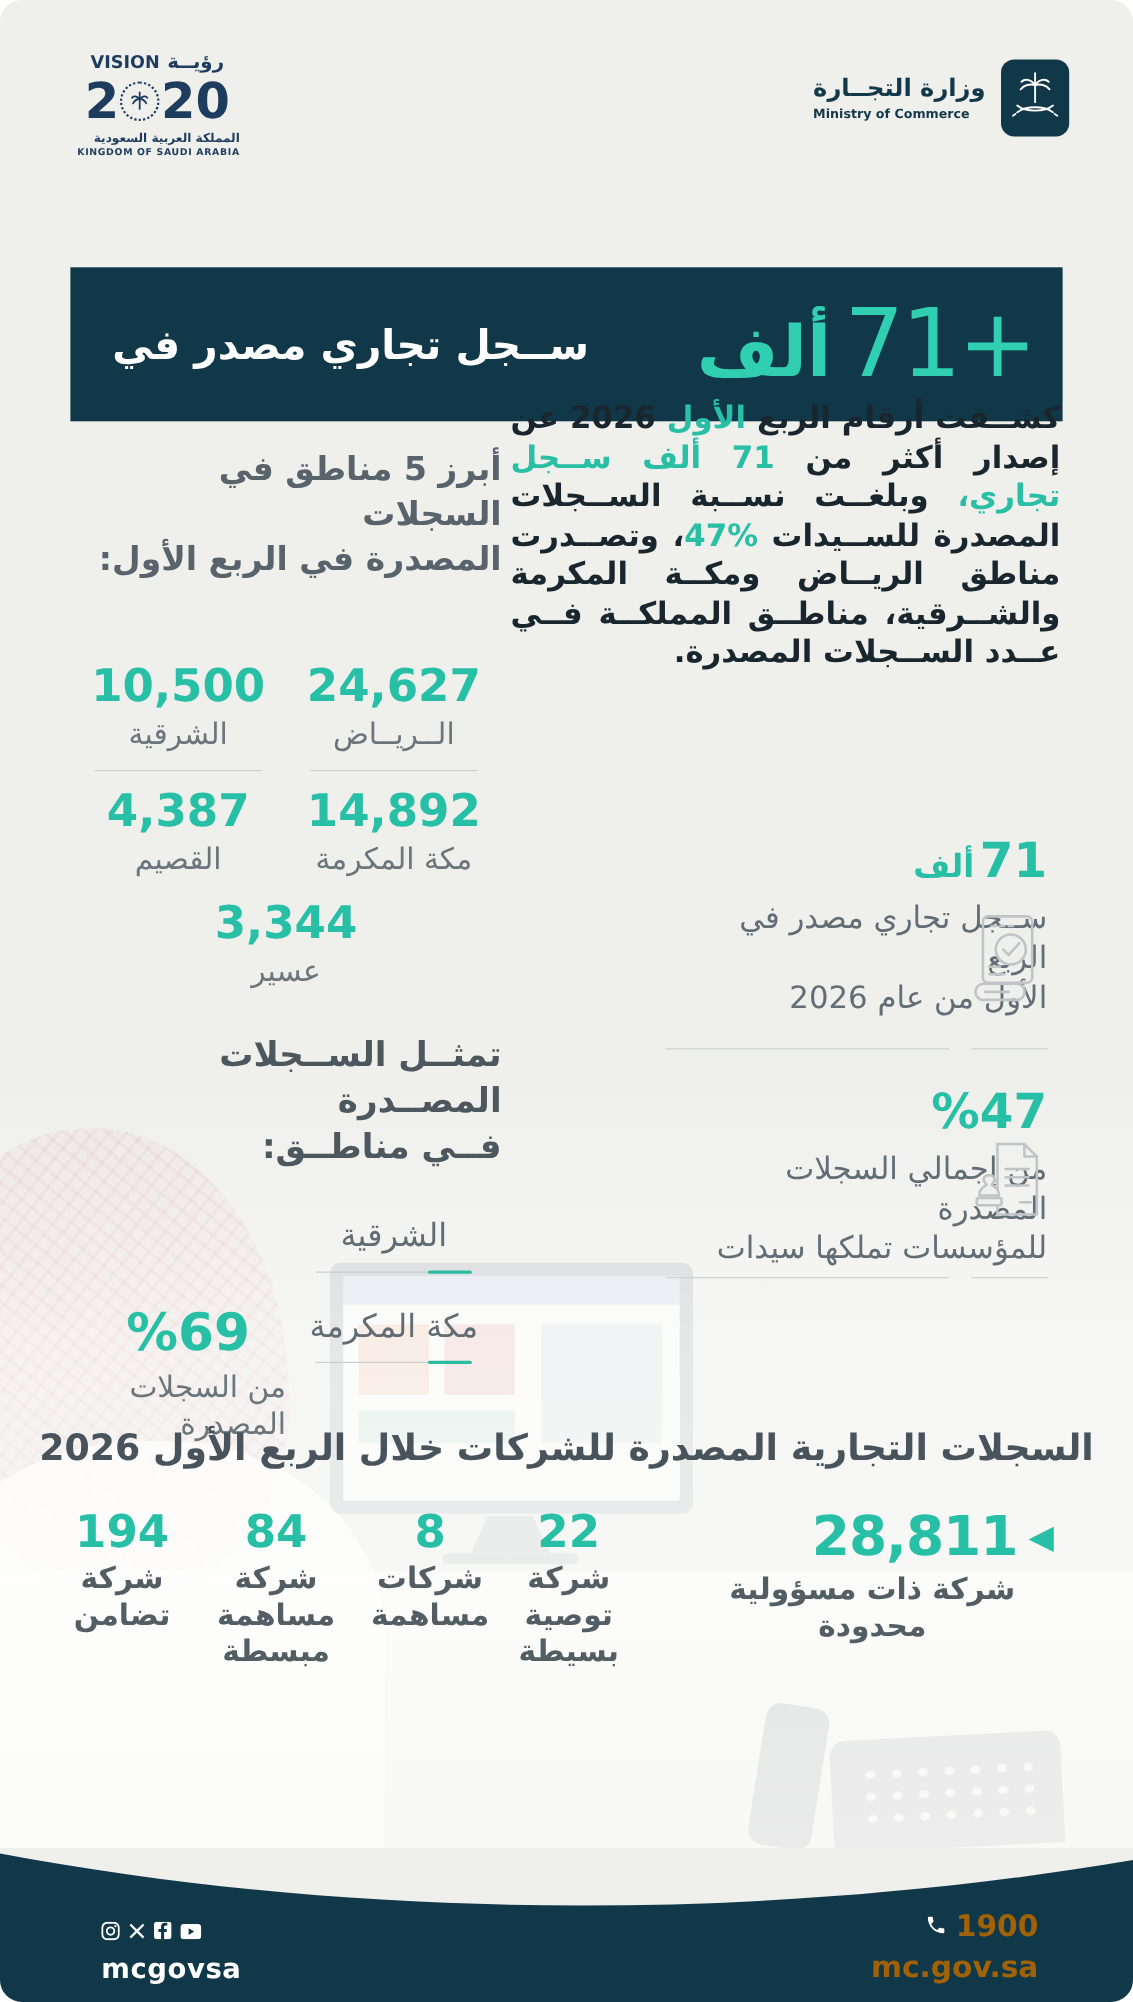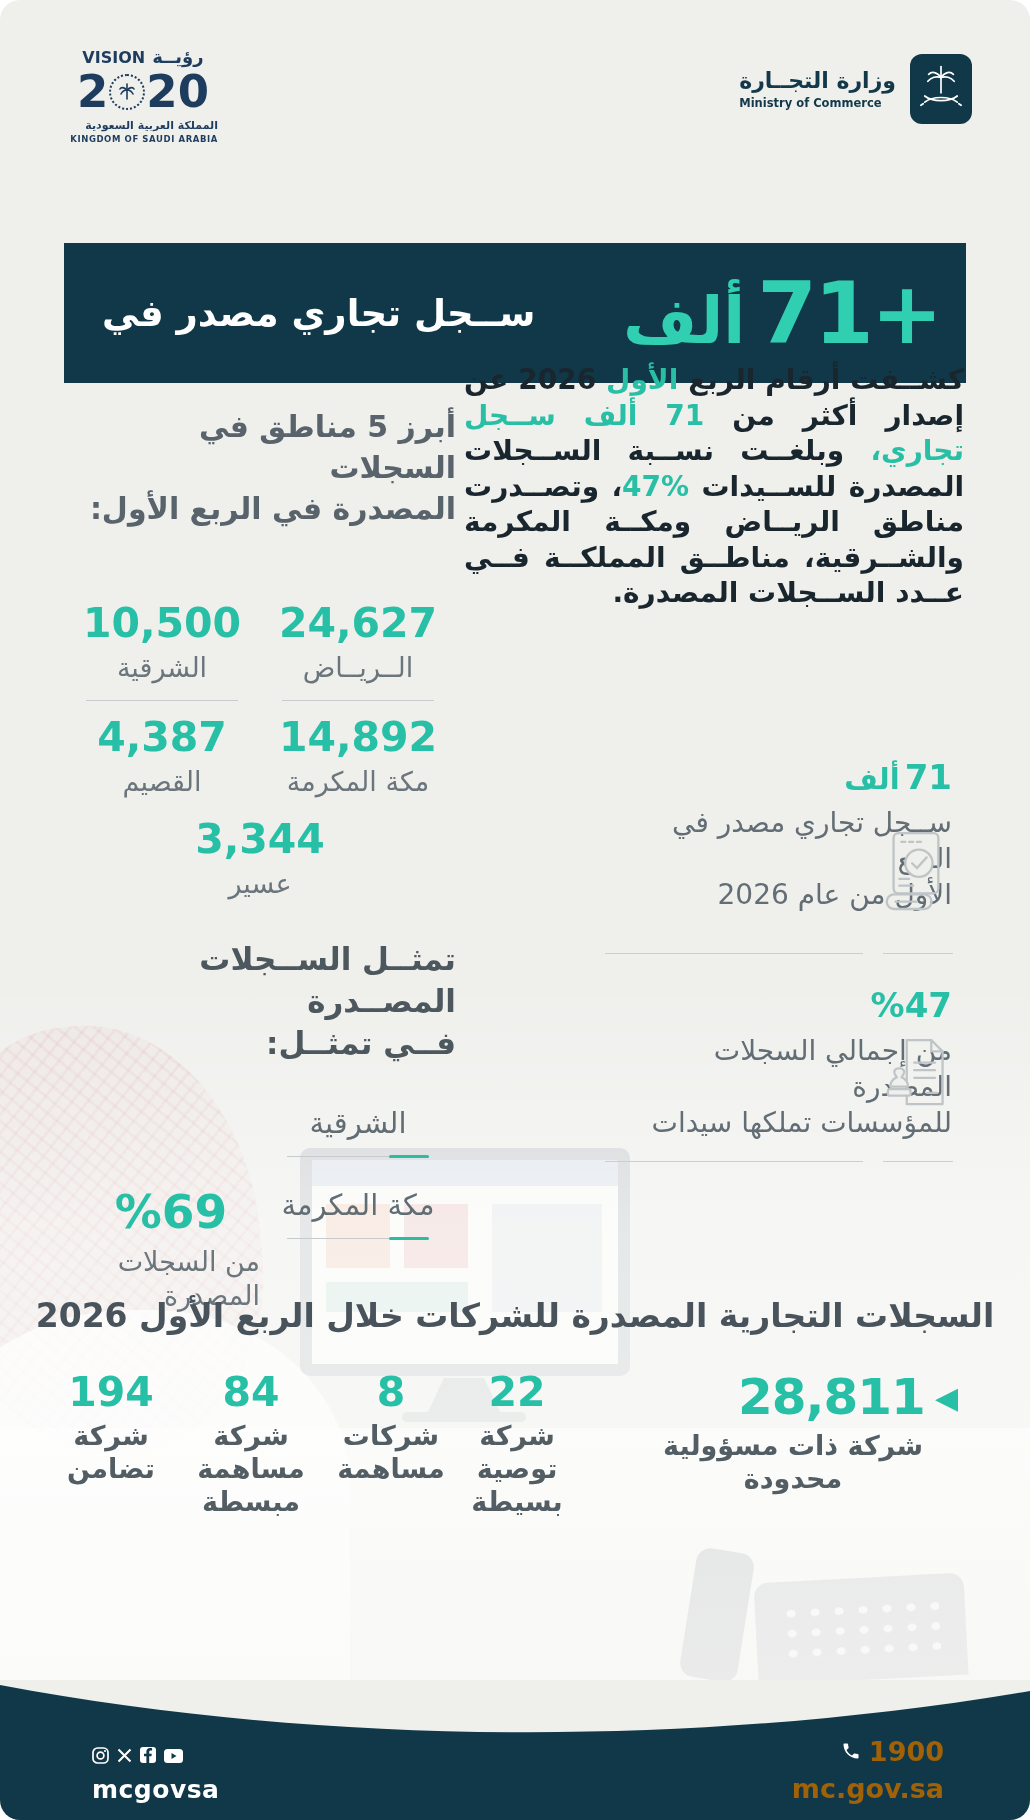--- a/index.html
+++ b/index.html
@@ -18,21 +18,21 @@
 
   .moc{right:58px;top:54px;display:flex;align-items:center;direction:ltr;}
   .moc-text{text-align:left;color:#12384A;margin-right:14px;}
   .moc-ar{font-size:22px;font-weight:800;}
   .moc-en{font-size:11.5px;font-weight:700;margin-top:3px;}
   .moc-emblem{width:62px;height:70px;background:#113848;border-radius:12px;display:flex;align-items:center;justify-content:center;}
 
   
   .banner{left:64px;top:243px;width:902px;height:140px;background:#113848;display:flex;direction:rtl;align-items:center;justify-content:space-between;padding:0 26px 0 38px;}
   .banner-num{display:flex;direction:rtl;align-items:baseline;gap:12px;color:#30CFB2;line-height:1;}
-  .bn-plus{font-size:86px;font-weight:700;letter-spacing:-3px;}
+  .bn-plus{font-size:86px;font-weight:400;letter-spacing:-3px;}
   .bn-unit{font-size:64px;font-weight:800;}
   .banner-text{color:#ffffff;font-size:37px;font-weight:700;text-align:right;line-height:53px;}
 
   
   .intro{right:66px;top:362px;width:500px;direction:rtl;text-align:justify;text-align-last:right;font-size:28px;font-weight:700;color:#19262E;line-height:35.5px;}
   .hl{color:#29BFA5;}
 
   
   .top-regions{left:64px;top:406px;width:392px;direction:rtl;}
   .tr-head{text-align:right;font-size:30px;font-weight:700;color:#59636B;line-height:41px;}
@@ -47,21 +47,21 @@
   .tr-line{width:78%;margin:17px auto 0;border-top:1px solid #C9CDCF;height:0;}
 
   
   .stat{right:78px;width:432px;direction:rtl;}
   .statA{top:758px;}
   .statB{top:986px;}
   .stat-icon{position:absolute;left:auto;right:0;}
   .statA .stat-icon{top:72px;}
   .statB .stat-icon{top:50px;}
   .stat-val{direction:rtl;text-align:right;color:#27BFA5;line-height:1.15;padding-left:95px;}
-  .sv{font-size:34px;font-weight:800;}
+  .sv{font-size:44px;font-weight:800;}
   .su{font-size:29px;font-weight:700;}
   .stat-text{font-size:28px;color:#626D75;font-weight:500;line-height:36px;text-align:right;padding-left:95px;margin-top:8px;}
   .divseg{height:0;border-top:1px solid #CBCFD1;}
 
   
   .rep{left:64px;top:938px;width:392px;direction:rtl;}
   .rep-head{text-align:right;font-size:31px;font-weight:800;color:#4D575E;line-height:42px;}
   .rep-rows{margin-top:42px;}
   .rep-row{display:flex;direction:rtl;align-items:flex-start;}
   .rep-row2{margin-top:30px;}
@@ -289,21 +289,21 @@
       <div>من إجمالي السجلات المصدرة</div>
       <div>للمؤسسات تملكها سيدات</div>
     </div>
   </div>
   <div class="abs divseg" style="left:605px;top:1161px;width:258px;"></div>
   <div class="abs divseg" style="left:883px;top:1161px;width:70px;"></div>
 
   <div class="abs rep">
     <div class="rep-head">
       <div>تمثــل الســجلات المصــدرة</div>
-      <div>فــي تمثــل:</div>
+      <div>فــي مناطــق:</div>
     </div>
     <div class="rep-rows">
       <div class="rep-row">
         <div class="rep-cell">
           <div class="rep-name">الشرقية</div>
           <div class="rep-underline">
               <span class="base"></span>
               <span class="tick"></span>
             </div>
         </div>

